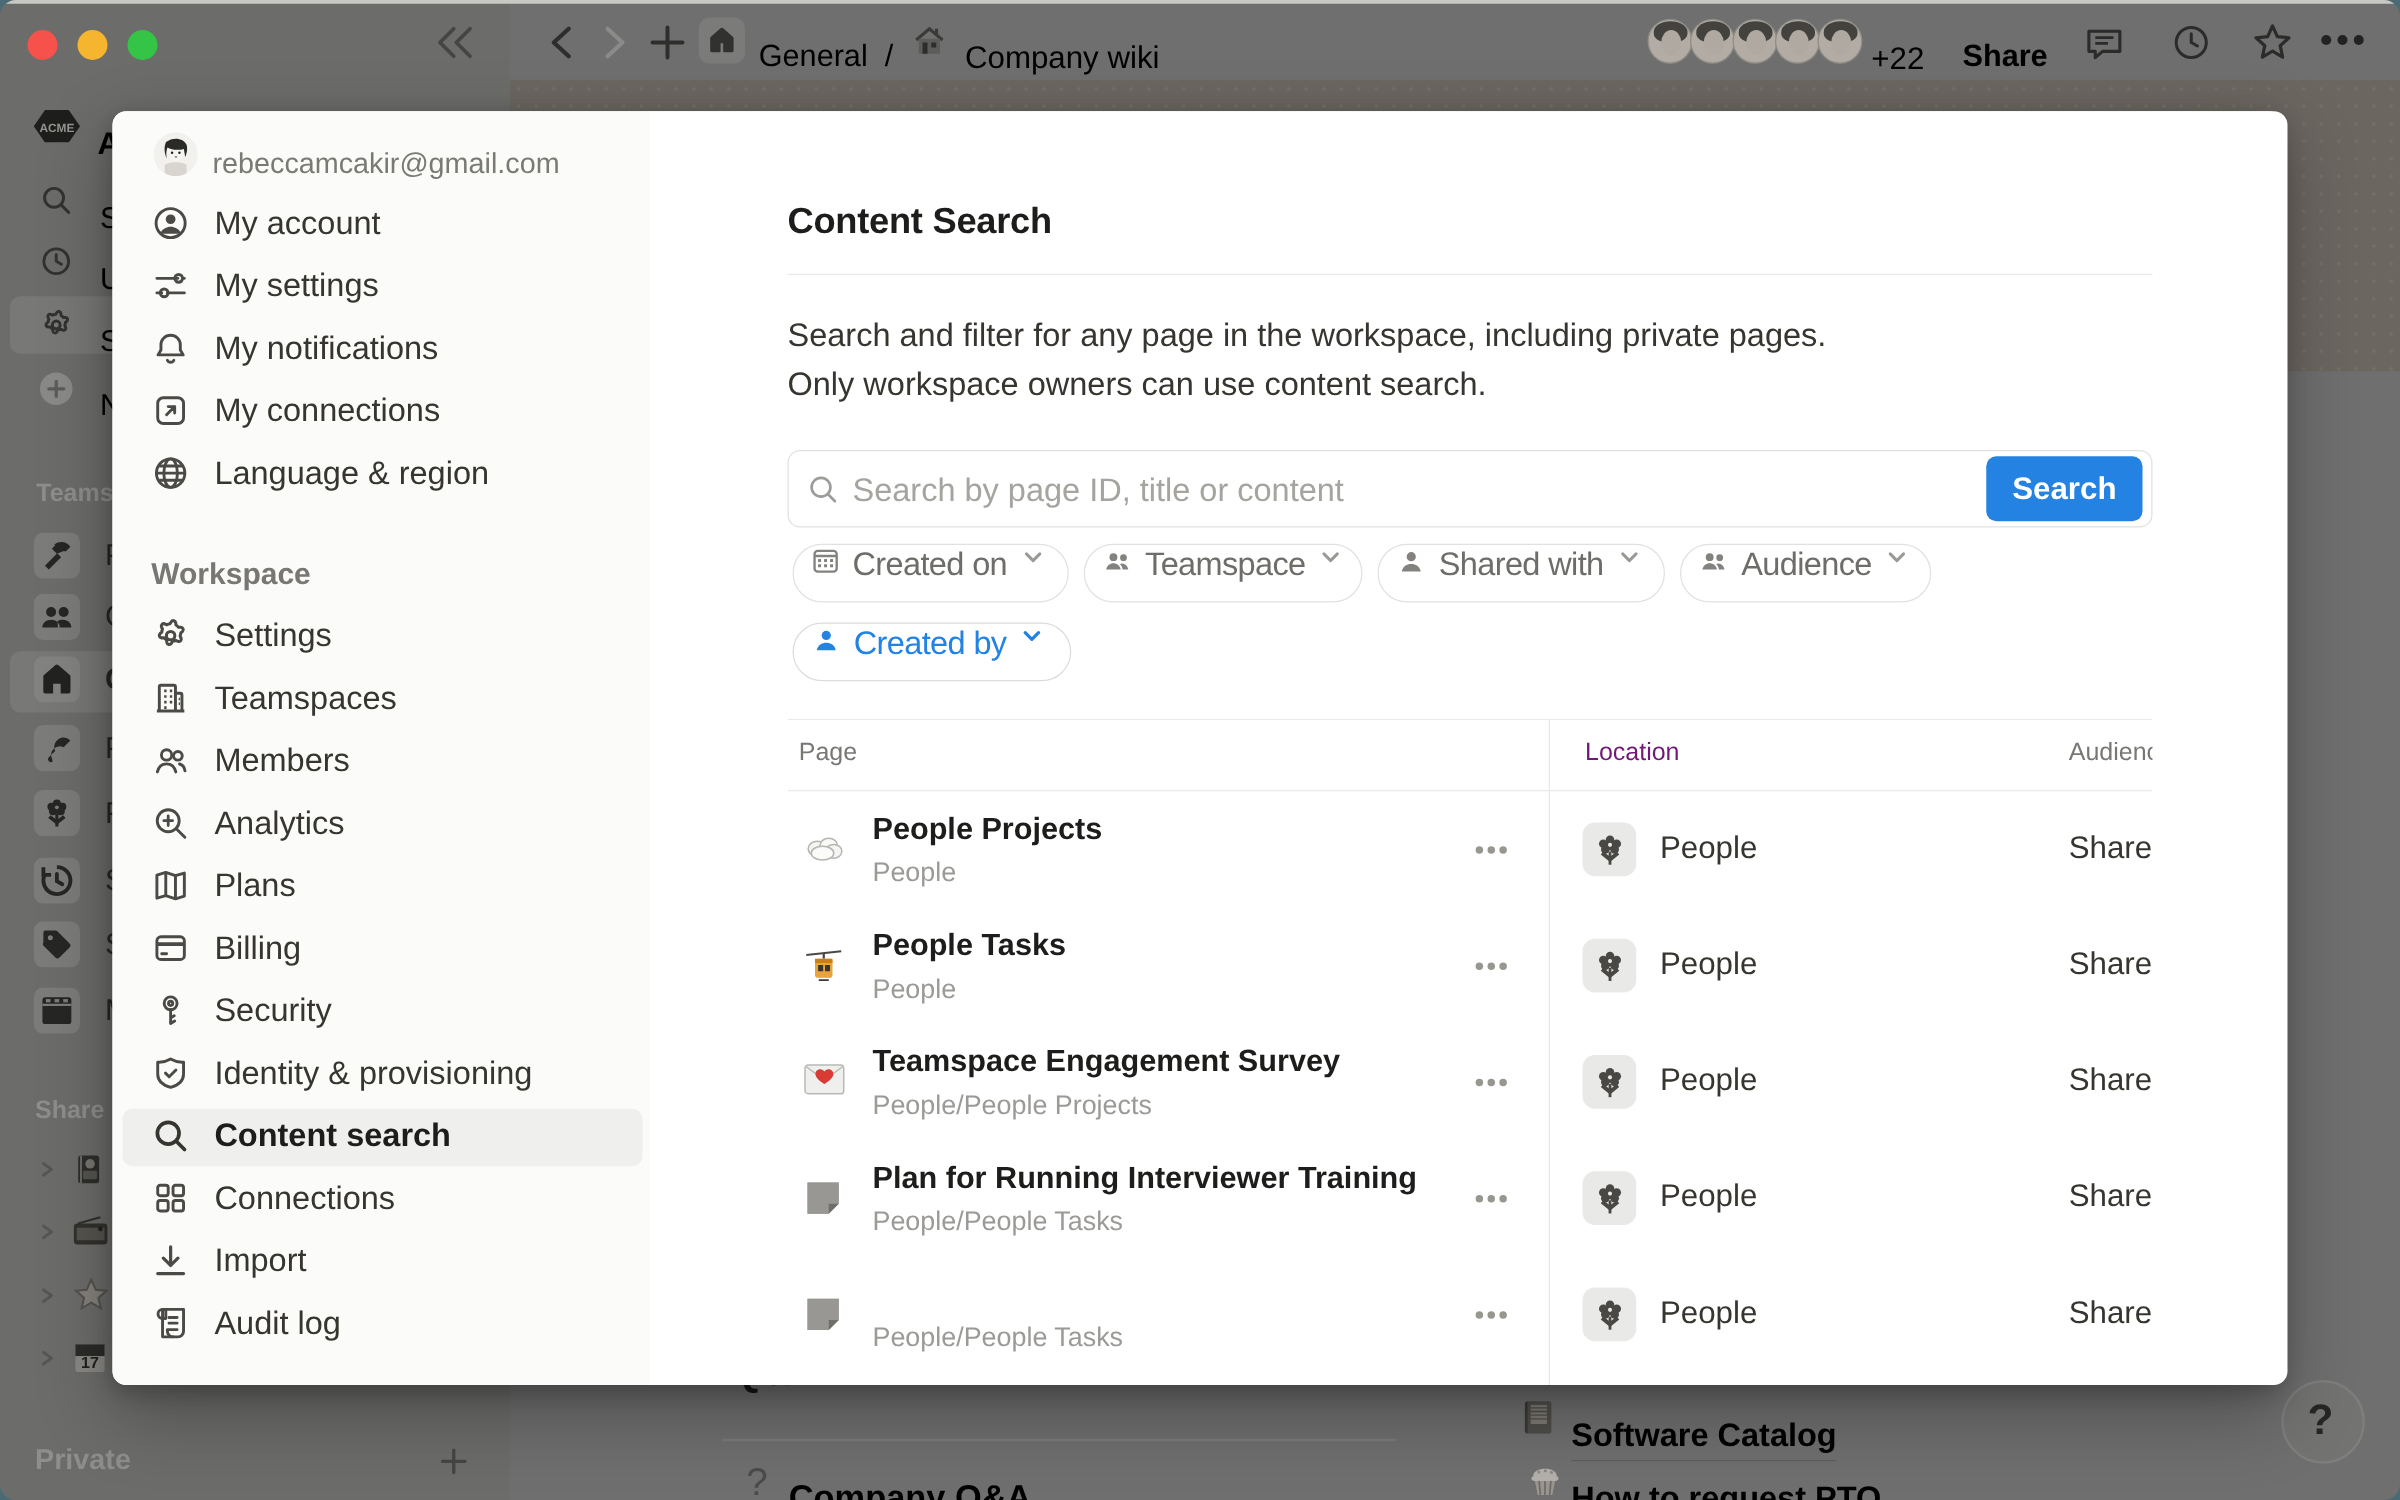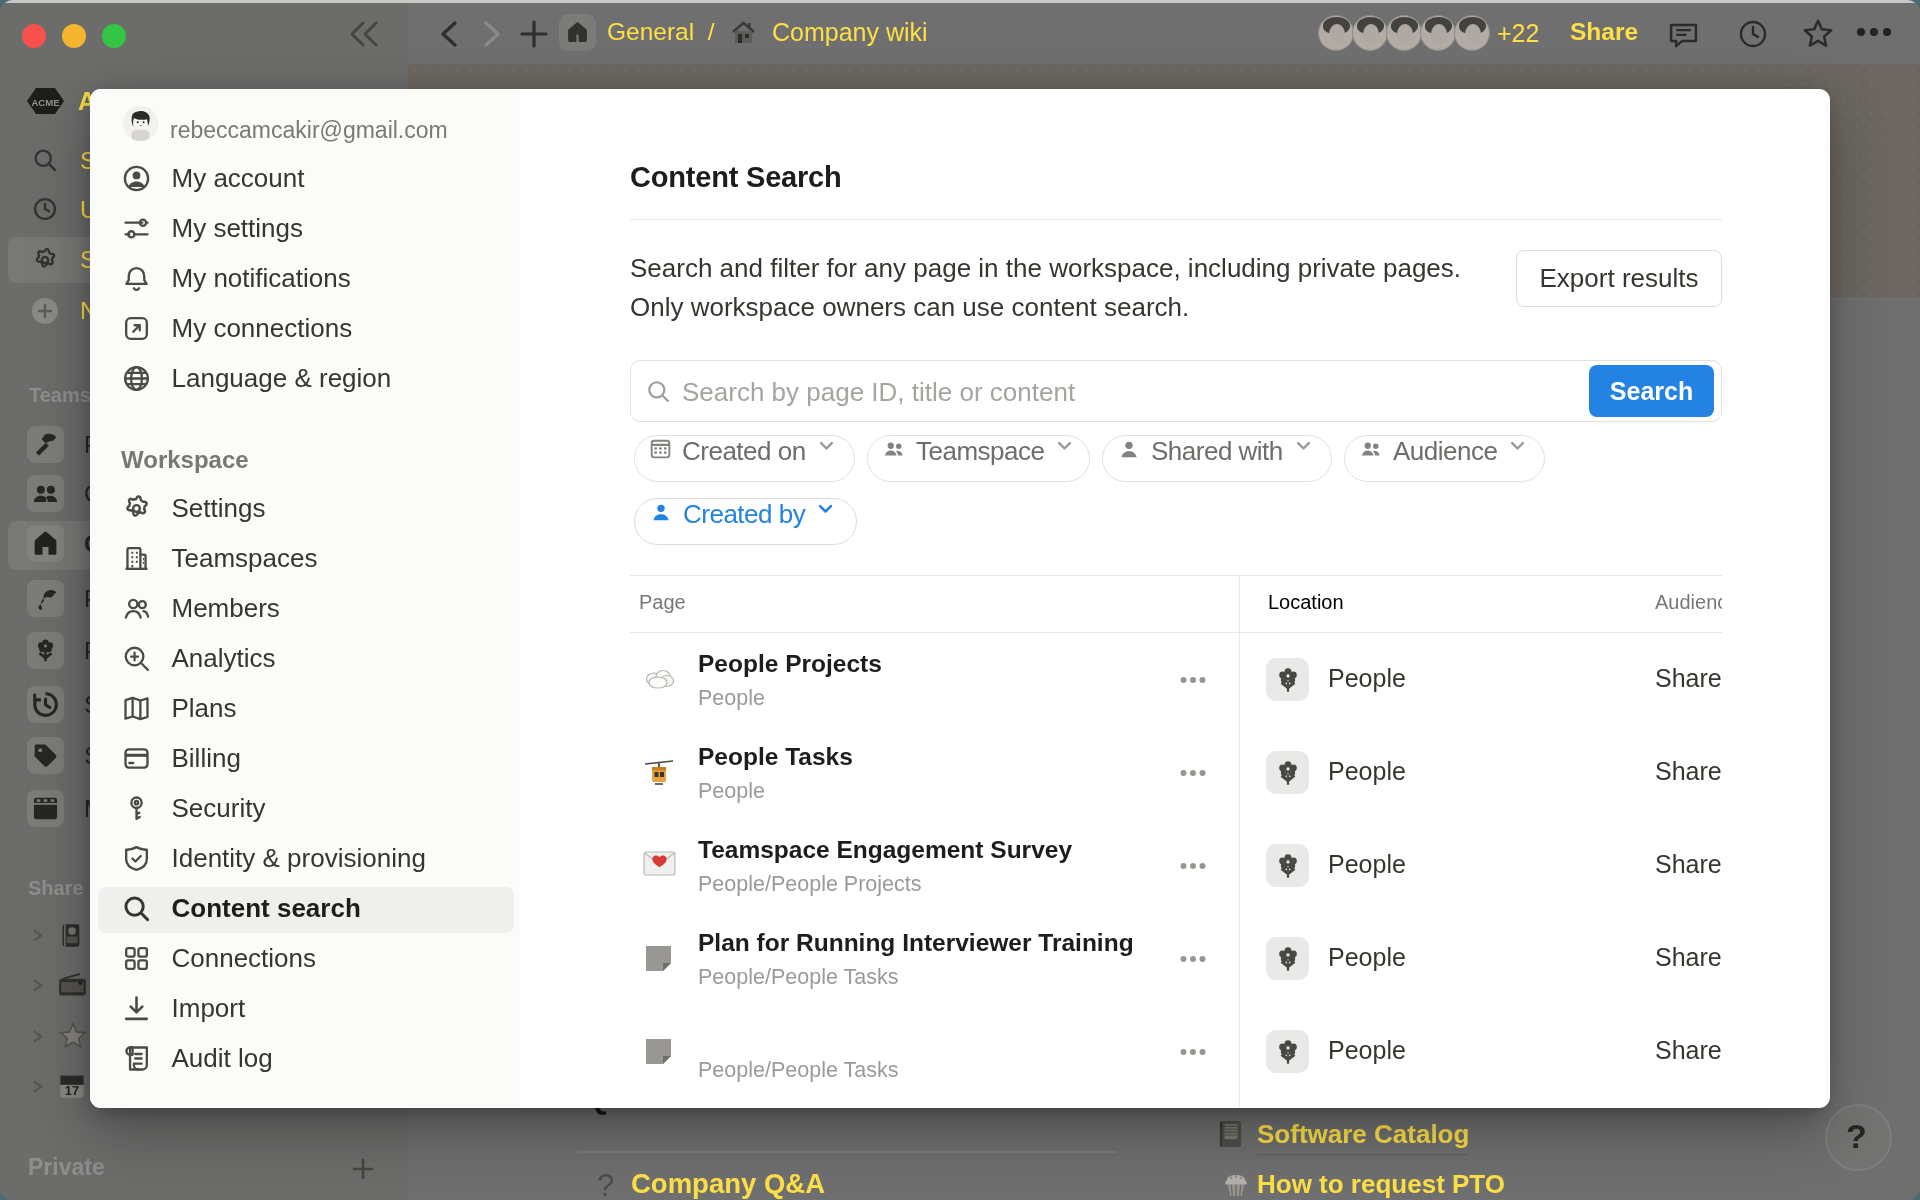--- a/index.html
+++ b/index.html
@@ -8,21 +8,21 @@
   #stage { position:relative; width:1920px; height:1200px; }
   
   #scene { position:absolute; inset:0; }
   #window { position:absolute; inset:0; background:#6F6F6F; border-radius:13px; overflow:hidden; }
   #topline { position:absolute; left:0; top:0; width:1920px; height:3px; background:#C9C8C5; border-radius:13px 13px 0 0; }
   #sidebar { position:absolute; left:0; top:0; width:408px; height:1200px; background:#6C6C6B; }
   #cover { position:absolute; left:408px; top:64px; width:1512px; height:233px; background:#6B6660;
            background-image:radial-gradient(circle, #747068 1.2px, transparent 1.5px);
            background-size:14px 14px; }
   .tl { position:absolute; top:24px; width:24px; height:24px; border-radius:50%; }
-  .dimtext { color:#fde047; }
+  .dimtext { color:#000000;margin-top:14px; }
   .dmut { color:#8E8E8C; }
   svg { display:block; }
   
   #modal { position:absolute; left:90px; top:89px; width:1736px; height:1019px; background:#fff;
            border-radius:11px; box-shadow:0 22px 60px rgba(0,0,0,.30), 0 5px 18px rgba(0,0,0,.22); }
   #nav { position:absolute; left:0; top:0; width:430px; height:1019px; background:#FBFBFA;
          border-radius:11px 0 0 11px; }
   #content { position:absolute; left:430px; top:0; width:1310px; height:1019px; background:#fff;
              border-radius:0 11px 11px 0; }
   .navrow { position:absolute; left:31px; height:50px; display:flex; align-items:center; gap:19.5px;
@@ -465,21 +465,20 @@
             <path d="M7 3.5 a2.8 2.8 0 0 0 0 5.6 h2 V3.5 Z"></path>
             <path d="M11 8.5 h5 M11 12 h5 M13.5 20.5 a3.5 3.5 0 0 1-3.5-3.5 v-1 h6"></path>
           </svg>
           <span>Audit log</span>
         </div>
     </div>
     <div id="content">
       <div class="abs" style="left:110px;top:72px;font-size:29px;font-weight:700;color:#1D1D1B;letter-spacing:-0.2px;">Content Search</div>
       <div class="abs" style="left:110px;top:130px;width:1092px;height:1px;background:#E9E9E7;"></div>
       <div class="abs" style="left:110px;top:160px;font-size:26px;line-height:38.5px;color:#37352F;">Search and filter for any page in the workspace, including private pages.<br>Only workspace owners can use content search.</div>
-      <div class="abs btn" style="left:996px;top:161px;width:206px;height:57px;">Export results</div>
       <div class="abs" style="left:110px;top:271px;width:1092px;height:62px;border:1.5px solid #E1E1DF;border-radius:10px;"></div>
       <svg class="abs" style="left:125px;top:289px" width="27" height="27" viewBox="0 0 24 24" fill="none" stroke="#9D9C99" stroke-width="1.9">
           <circle cx="10.5" cy="10.5" r="6.7"></circle>
           <path d="M15.5 15.5 L20.4 20.4" stroke-linecap="round"></path>
         </svg>
       <div class="abs" style="left:162px;top:288px;font-size:26px;color:#A5A49F;">Search by page ID, title or content</div>
       <div class="abs" style="left:1069px;top:276px;width:125px;height:52px;border-radius:8px;background:#2483E2;color:#fff;font-size:25px;font-weight:700;display:flex;align-items:center;justify-content:center;">Search</div>
 
       <div class="chip" style="left:114px;top:346px;width:221px;">
         <svg width="25" height="25" viewBox="0 0 24 24" fill="none" stroke="#83827E" stroke-width="1.8">
@@ -542,21 +541,21 @@
           <svg class="cv" width="19" height="19" viewBox="0 0 16 16" fill="none" stroke="#2383E2" stroke-width="2.2" stroke-linecap="round" stroke-linejoin="round">
             <path d="M3.5 6 L8 10.5 L12.5 6"></path>
           </svg>
       </div>
 
       <div id="tbl" class="abs" style="left:110px;top:486px;width:1092px;height:533px;overflow:hidden;">
         <div class="abs" style="left:0;top:0;width:1092px;height:1px;background:#E9E9E7;"></div>
         <div class="abs" style="left:0;top:57px;width:1092px;height:1px;background:#E9E9E7;"></div>
         <div class="abs" style="left:609px;top:0;width:1px;height:535px;background:#E9E9E7;"></div>
         <div class="abs" style="left:9px;top:16px;font-size:20px;color:#787774;">Page</div>
-        <div class="abs" style="left:638px;top:16px;font-size:20px;color:#000000;">Location</div>
+        <div class="abs" style="left:638px;top:16px;font-size:20px;color:#701a75;">Location</div>
         <div class="abs" style="left:1025px;top:16px;font-size:20px;color:#787774;">Audience</div>
         <div class="trow" style="top:58px;">
           <svg class="ticon" width="32" height="28" viewBox="0 0 32 28">
               <g stroke="#B5B5B2" stroke-width="1.2">
                 <ellipse cx="11" cy="15" rx="7.5" ry="6" fill="#F4F4F2"></ellipse>
                 <ellipse cx="20" cy="12.5" rx="7" ry="6" fill="#FAFAF8"></ellipse>
                 <ellipse cx="24" cy="17" rx="6.5" ry="5.5" fill="#F4F4F2"></ellipse>
                 <ellipse cx="15" cy="18.5" rx="9" ry="5.5" fill="#FBFBF9"></ellipse>
               </g>
             </svg>

